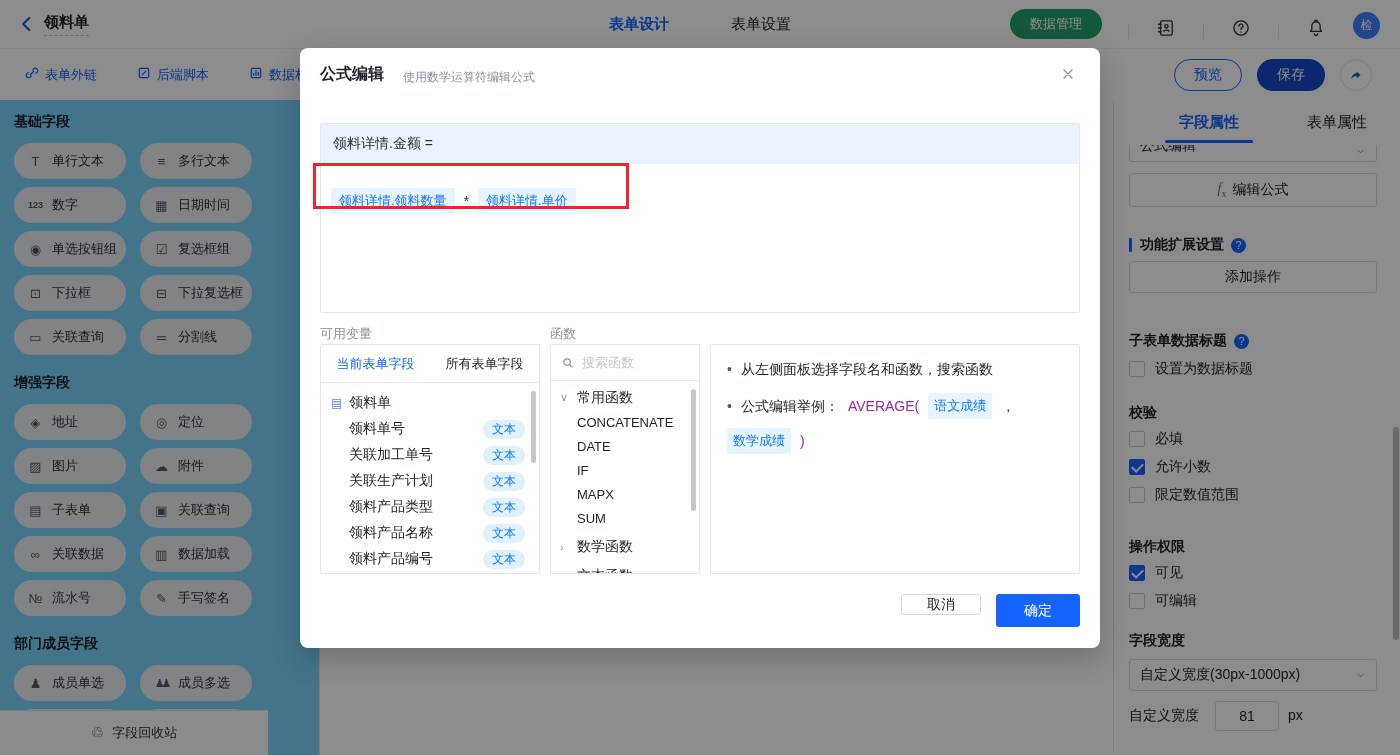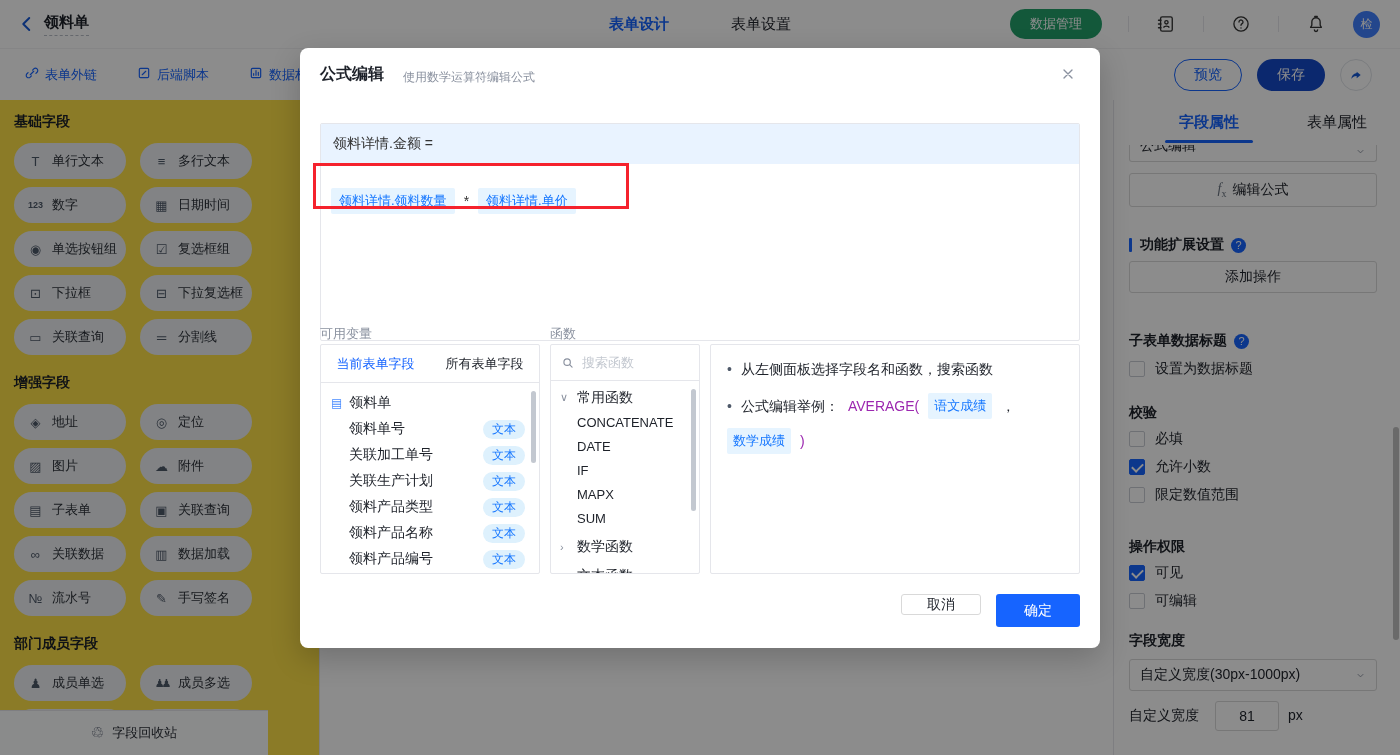--- a/index.html
+++ b/index.html
@@ -9,37 +9,37 @@
 svg{display:block}
 button{font-family:inherit;cursor:pointer}
 
 
 .topbar{position:absolute;left:0;top:0;width:1400px;height:48px;background:#fff;display:flex;align-items:center;z-index:1}
 .back{display:flex;align-items:center;gap:8px;margin-left:18px;cursor:pointer}
 .back-label{font-size:15px;font-weight:700;border-bottom:1px dashed #b8bec7;padding-bottom:3px}
 .top-tabs{position:absolute;left:0;right:0;display:flex;justify-content:center;gap:62px;font-size:15px}
 .ttab{cursor:pointer;color:#1d2129}
 .ttab.active{color:#1664ff;font-weight:700}
-.top-right{position:absolute;right:20px;display:flex;align-items:center;gap:26px}
+.top-right{position:absolute;right:20px;display:flex;align-items:flex-end;gap:26px}
 .green-pill{height:30px;padding:0 20px;border-radius:15px;background:#23a06b;color:#fff;font-size:13px;border:none}
 .vdiv{width:1px;height:16px;background:#e5e6eb}
 .hicon{width:22px;height:22px;display:flex;align-items:center;justify-content:center;cursor:pointer}
 .avatar{width:27px;height:27px;border-radius:50%;background:#4080ff;color:#fff;font-size:12px;display:flex;align-items:center;justify-content:center;cursor:pointer}
 
 
 .toolbar{position:absolute;left:0;top:48px;width:1400px;height:52px;background:#fff;border-top:1px solid #f2f3f5;z-index:1}
 .tlinks{position:absolute;left:25px;top:0;height:52px;display:flex;align-items:center;gap:40px}
 .tlink{display:flex;align-items:flex-start;gap:6px;color:#1664ff;font-size:13px;cursor:pointer;white-space:nowrap}
 .tl-right{position:absolute;right:28px;top:10px;display:flex;gap:15px;align-items:center}
 .btn-preview{width:68px;height:32px;border-radius:16px;border:1px solid #1664ff;color:#1664ff;background:#fff;font-size:14px}
 .btn-save{width:68px;height:32px;border-radius:16px;background:#1549c9;color:#fff;border:none;font-size:14px}
 .btn-share{width:32px;height:32px;border-radius:50%;border:1px solid #dfe3e8;background:#fff;display:flex;align-items:center;justify-content:center}
 
 
-.sidebar{position:absolute;left:0;top:100px;width:320px;height:655px;background:#fde047;border-right:1px solid #e5e6eb;overflow:hidden;z-index:1}
+.sidebar{position:absolute;left:0;top:100px;width:320px;height:655px;background:#7dd3fc;border-right:1px solid #e5e6eb;overflow:hidden;z-index:1}
 .sec-title{margin:13px 0 12px 14px;font-size:14px;font-weight:700}
 .sec-title.later{margin-top:19px}
 .fgrid{display:grid;grid-template-columns:112px 112px;gap:8px 14px;padding-left:14px}
 .fld{height:36px;border-radius:18px;background:#edeff2;display:flex;align-items:center;gap:8px;padding-left:13px;font-size:13px;color:#2b3038;cursor:grab;white-space:nowrap}
 .fic{width:17px;color:#4e5969;font-size:13px;display:flex;justify-content:center;flex:none}
 .fic.num{font-size:9px;font-weight:700}
 .fic.dbl{letter-spacing:-3px;font-size:11px}
 .recycle-bar{position:absolute;left:0;bottom:0;width:268px;height:45px;background:#fcfdfe;border-top:1px solid #e5e6eb;display:flex;align-items:center;justify-content:center;gap:8px;font-size:13px;color:#2b3038;cursor:pointer;z-index:2}
 .recycle-ic{color:#4e5969;font-size:15px}
 
@@ -75,21 +75,21 @@
 .winput{position:absolute;left:101px;top:601px;width:64px;height:30px;border:1px solid #d9d9d9;border-radius:3px;font-size:14px;text-align:center;outline:none;color:#1d2129;font-family:inherit}
 .wunit{position:absolute;left:174px;top:607px;font-size:14px}
 .pagescroll{position:absolute;left:1393px;top:427px;width:6px;height:213px;background:#c1c1c1;border-radius:3px;z-index:2}
 
 
 .overlay{position:absolute;inset:0;background:rgba(0,0,0,0.45);z-index:5}
 .modal{position:absolute;left:300px;top:48px;width:800px;height:600px;background:#fff;border-radius:8px;z-index:6;box-shadow:0 10px 30px rgba(0,0,0,.2)}
 .m-title{position:absolute;left:20px;top:16px;font-size:16px;font-weight:700}
 .m-sub{position:absolute;left:103px;top:21px;font-size:12px;color:#8a919f}
 .m-close{position:absolute;right:24px;top:18px;cursor:pointer}
-.fbox{position:absolute;left:20px;top:75px;width:760px;height:218px;border:1px solid #e5e6eb;border-radius:2px;overflow:hidden}
+.fbox{position:absolute;left:20px;top:75px;width:760px;height:190px;border:1px solid #e5e6eb;border-radius:2px;overflow:hidden}
 .fbox-head{height:40px;background:#e9f3ff;display:flex;align-items:center;padding:0 12px;font-size:14px;color:#333}
 .fbox-body{padding:24px 10px;display:flex;align-items:center;gap:9px}
 .ftag{background:#e6f4ff;color:#1677ff;font-size:13px;padding:4px 8px;border-radius:2px;white-space:nowrap}
 .fop{font-size:14px;color:#333}
 .red-annot{position:absolute;left:13px;top:115px;width:316px;height:46px;border:3px solid #f5222d;z-index:8;pointer-events:none}
 .col-label{position:absolute;top:277px;font-size:13px;color:#8a919f}
 .col-label.vl{left:20px}.col-label.fl{left:250px}
 .vbox{position:absolute;left:20px;top:296px;width:220px;height:230px;border:1px solid #e5e6eb;border-radius:2px;overflow:hidden;background:#fff}
 .vtabs{height:38px;border-bottom:1px solid #e5e6eb;display:flex}
 .vtab{flex:1;display:flex;align-items:center;justify-content:center;font-size:13px;cursor:pointer;color:#1d2129}

